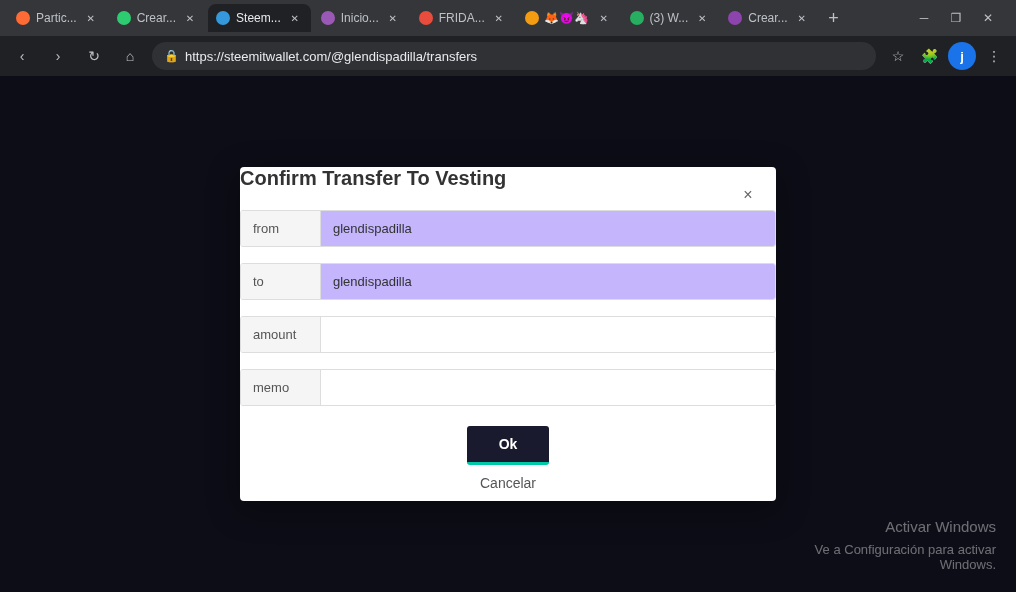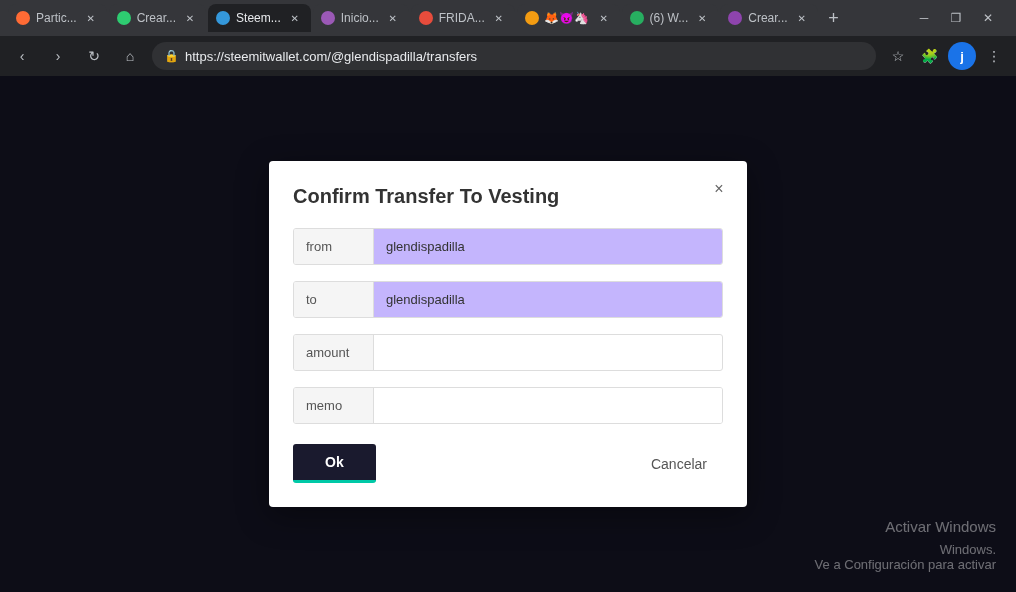--- a/index.html
+++ b/index.html
@@ -196,22 +196,21 @@
       background: rgba(0,0,0,0.5);
       display: flex;
       align-items: center;
       justify-content: center;
     }
 
     
     .dialog {
       background: #fff;
       border-radius: 4px;
-      width: 478px;
-      padding: 24px;
+      width: 536px;
       position: relative;
       box-shadow: 0 8px 32px rgba(0,0,0,0.4);
     }
 
     .dialog-title {
       font-size: 20px;
       font-weight: 600;
       color: #333;
       margin-bottom: 20px;
     }
@@ -261,20 +260,21 @@
 
     .form-value.empty {
       background: #fff;
     }
 
     .dialog-actions {
       display: flex;
       align-items: center;
       justify-content: space-between;
       margin-top: 20px;
+      flex-direction: column;
     }
 
     .btn-ok {
       background: #1a1a2e;
       color: #fff;
       border: none;
       padding: 10px 32px;
       font-size: 14px;
       font-weight: 600;
       border-radius: 3px;
@@ -345,21 +345,21 @@
     </div>
 
     <div class="tab">
       <div class="tab-favicon" style="background:#f39c12;"></div>
       <span class="tab-label">🦊😈🦄</span>
       <span class="tab-close">✕</span>
     </div>
 
     <div class="tab">
       <div class="tab-favicon" style="background:#27ae60;"></div>
-      <span class="tab-label">(6) W...</span>
+      <span class="tab-label">(3) W...</span>
       <span class="tab-close">✕</span>
     </div>
 
     <div class="tab">
       <div class="tab-favicon" style="background:#8e44ad;"></div>
       <span class="tab-label">Crear...</span>
       <span class="tab-close">✕</span>
     </div>
 
     <div class="new-tab-btn">+</div>
@@ -418,16 +418,16 @@
 
       <div class="dialog-actions">
         <button class="btn-ok">Ok</button>
         <button class="btn-cancel">Cancelar</button>
       </div>
     </div>
   </div>
 
   <div class="windows-watermark">
     <div class="title">Activar Windows</div>
+    <div>Ve a Configuración para activar</div>
     <div>Windows.</div>
-    <div>Ve a Configuración para activar</div>
   </div>
 </div>
 
 </body></html>

